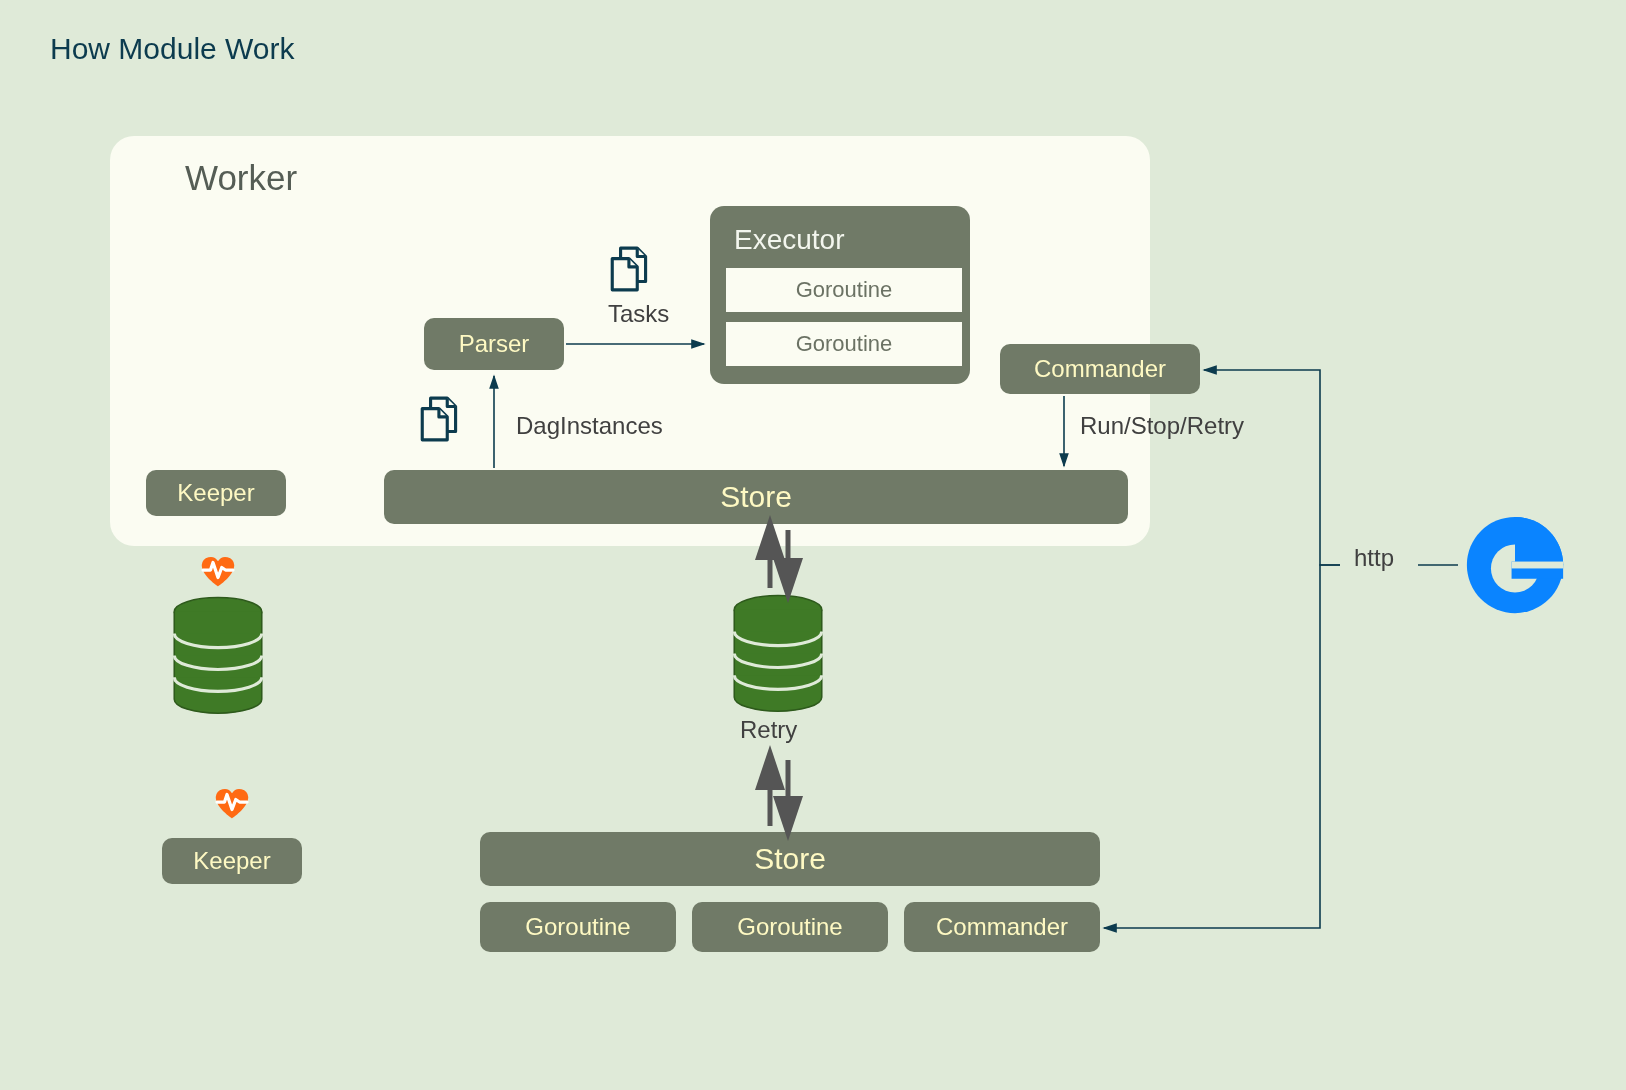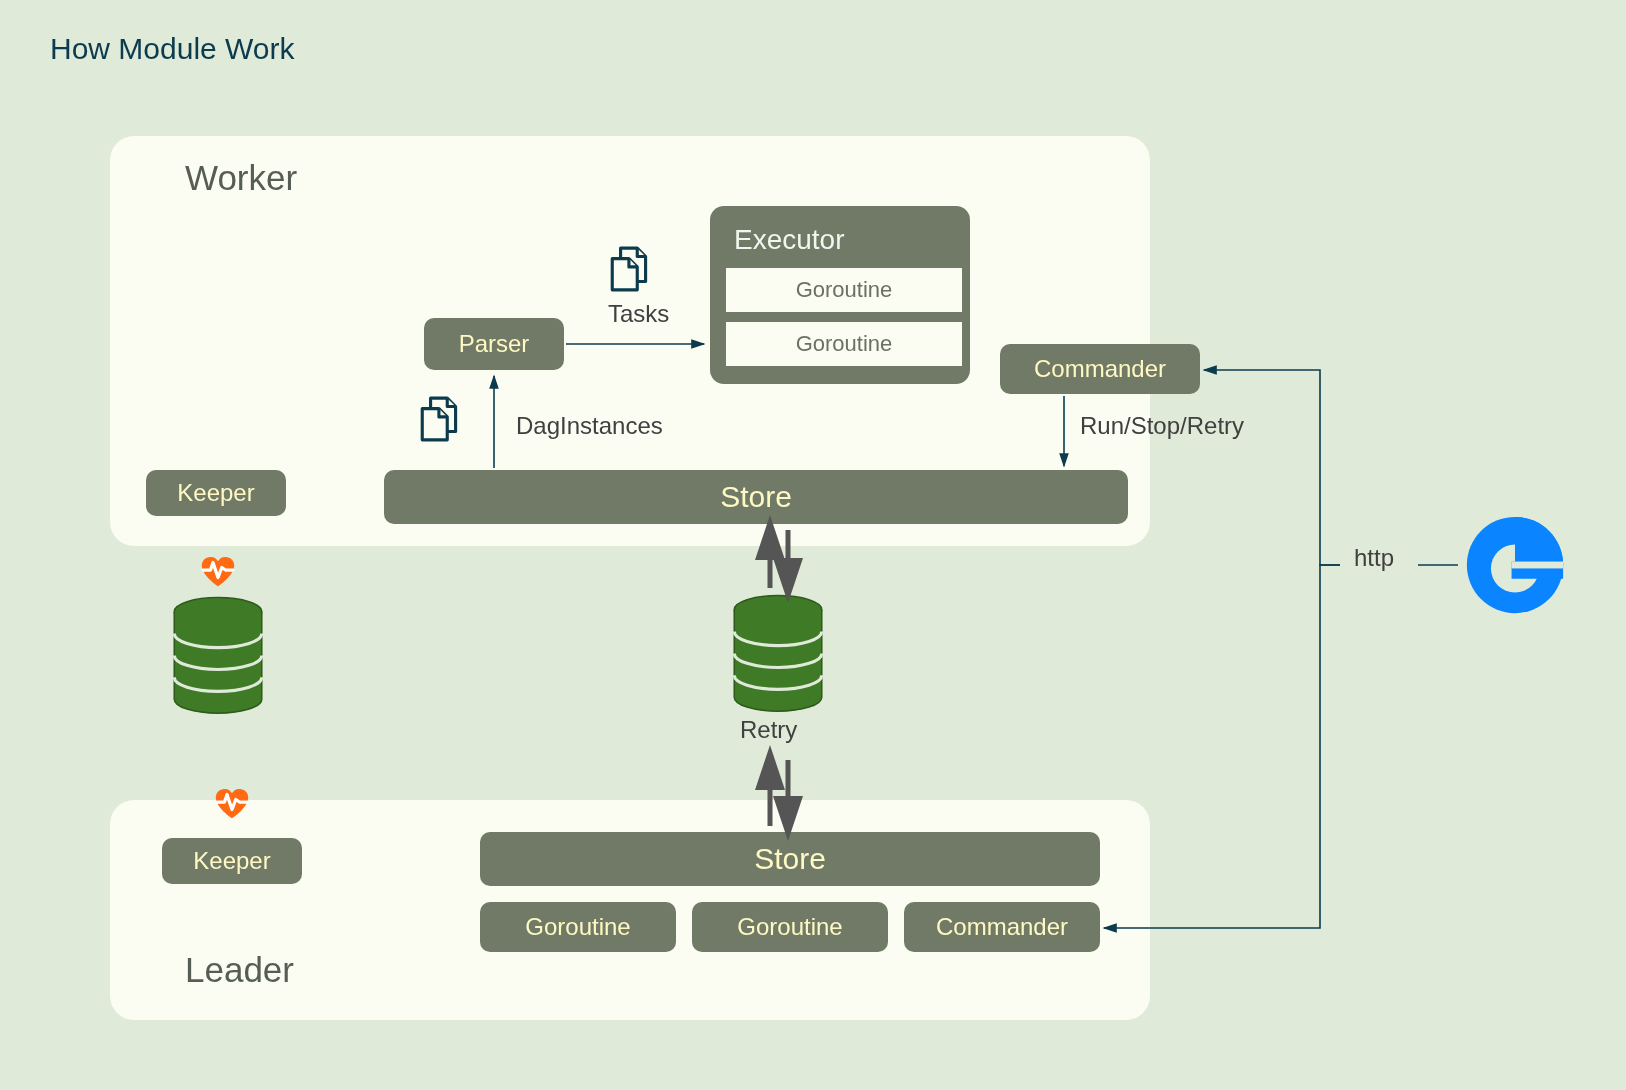--- a/index.html
+++ b/index.html
@@ -102,23 +102,20 @@
 <body>
 
 <div class="canvas">
 
   <div class="title">How Module Work</div>
 
   <div class="panel" style="left:110px; top:136px; width:1040px; height:410px;">
     <div class="panel-label" style="left:30px; top:22px;">Worker</div>
   </div>
 
-  <div class="panel" style="left:110px; top:800px; width:1040px; height:220px;">
-    <div class="panel-label" style="left:30px; top:150px;">Leader</div>
-  </div>
 
   <div class="box" style="left:146px; top:470px; width:140px; height:46px;">Keeper</div>
 
   <div class="box" style="left:424px; top:318px; width:140px; height:52px;">Parser</div>
 
   <div class="executor" style="left:710px; top:206px; width:260px;">
     <div class="executor-title">Executor</div>
     <div class="pill">Goroutine</div>
     <div class="pill">Goroutine</div>
   </div>

